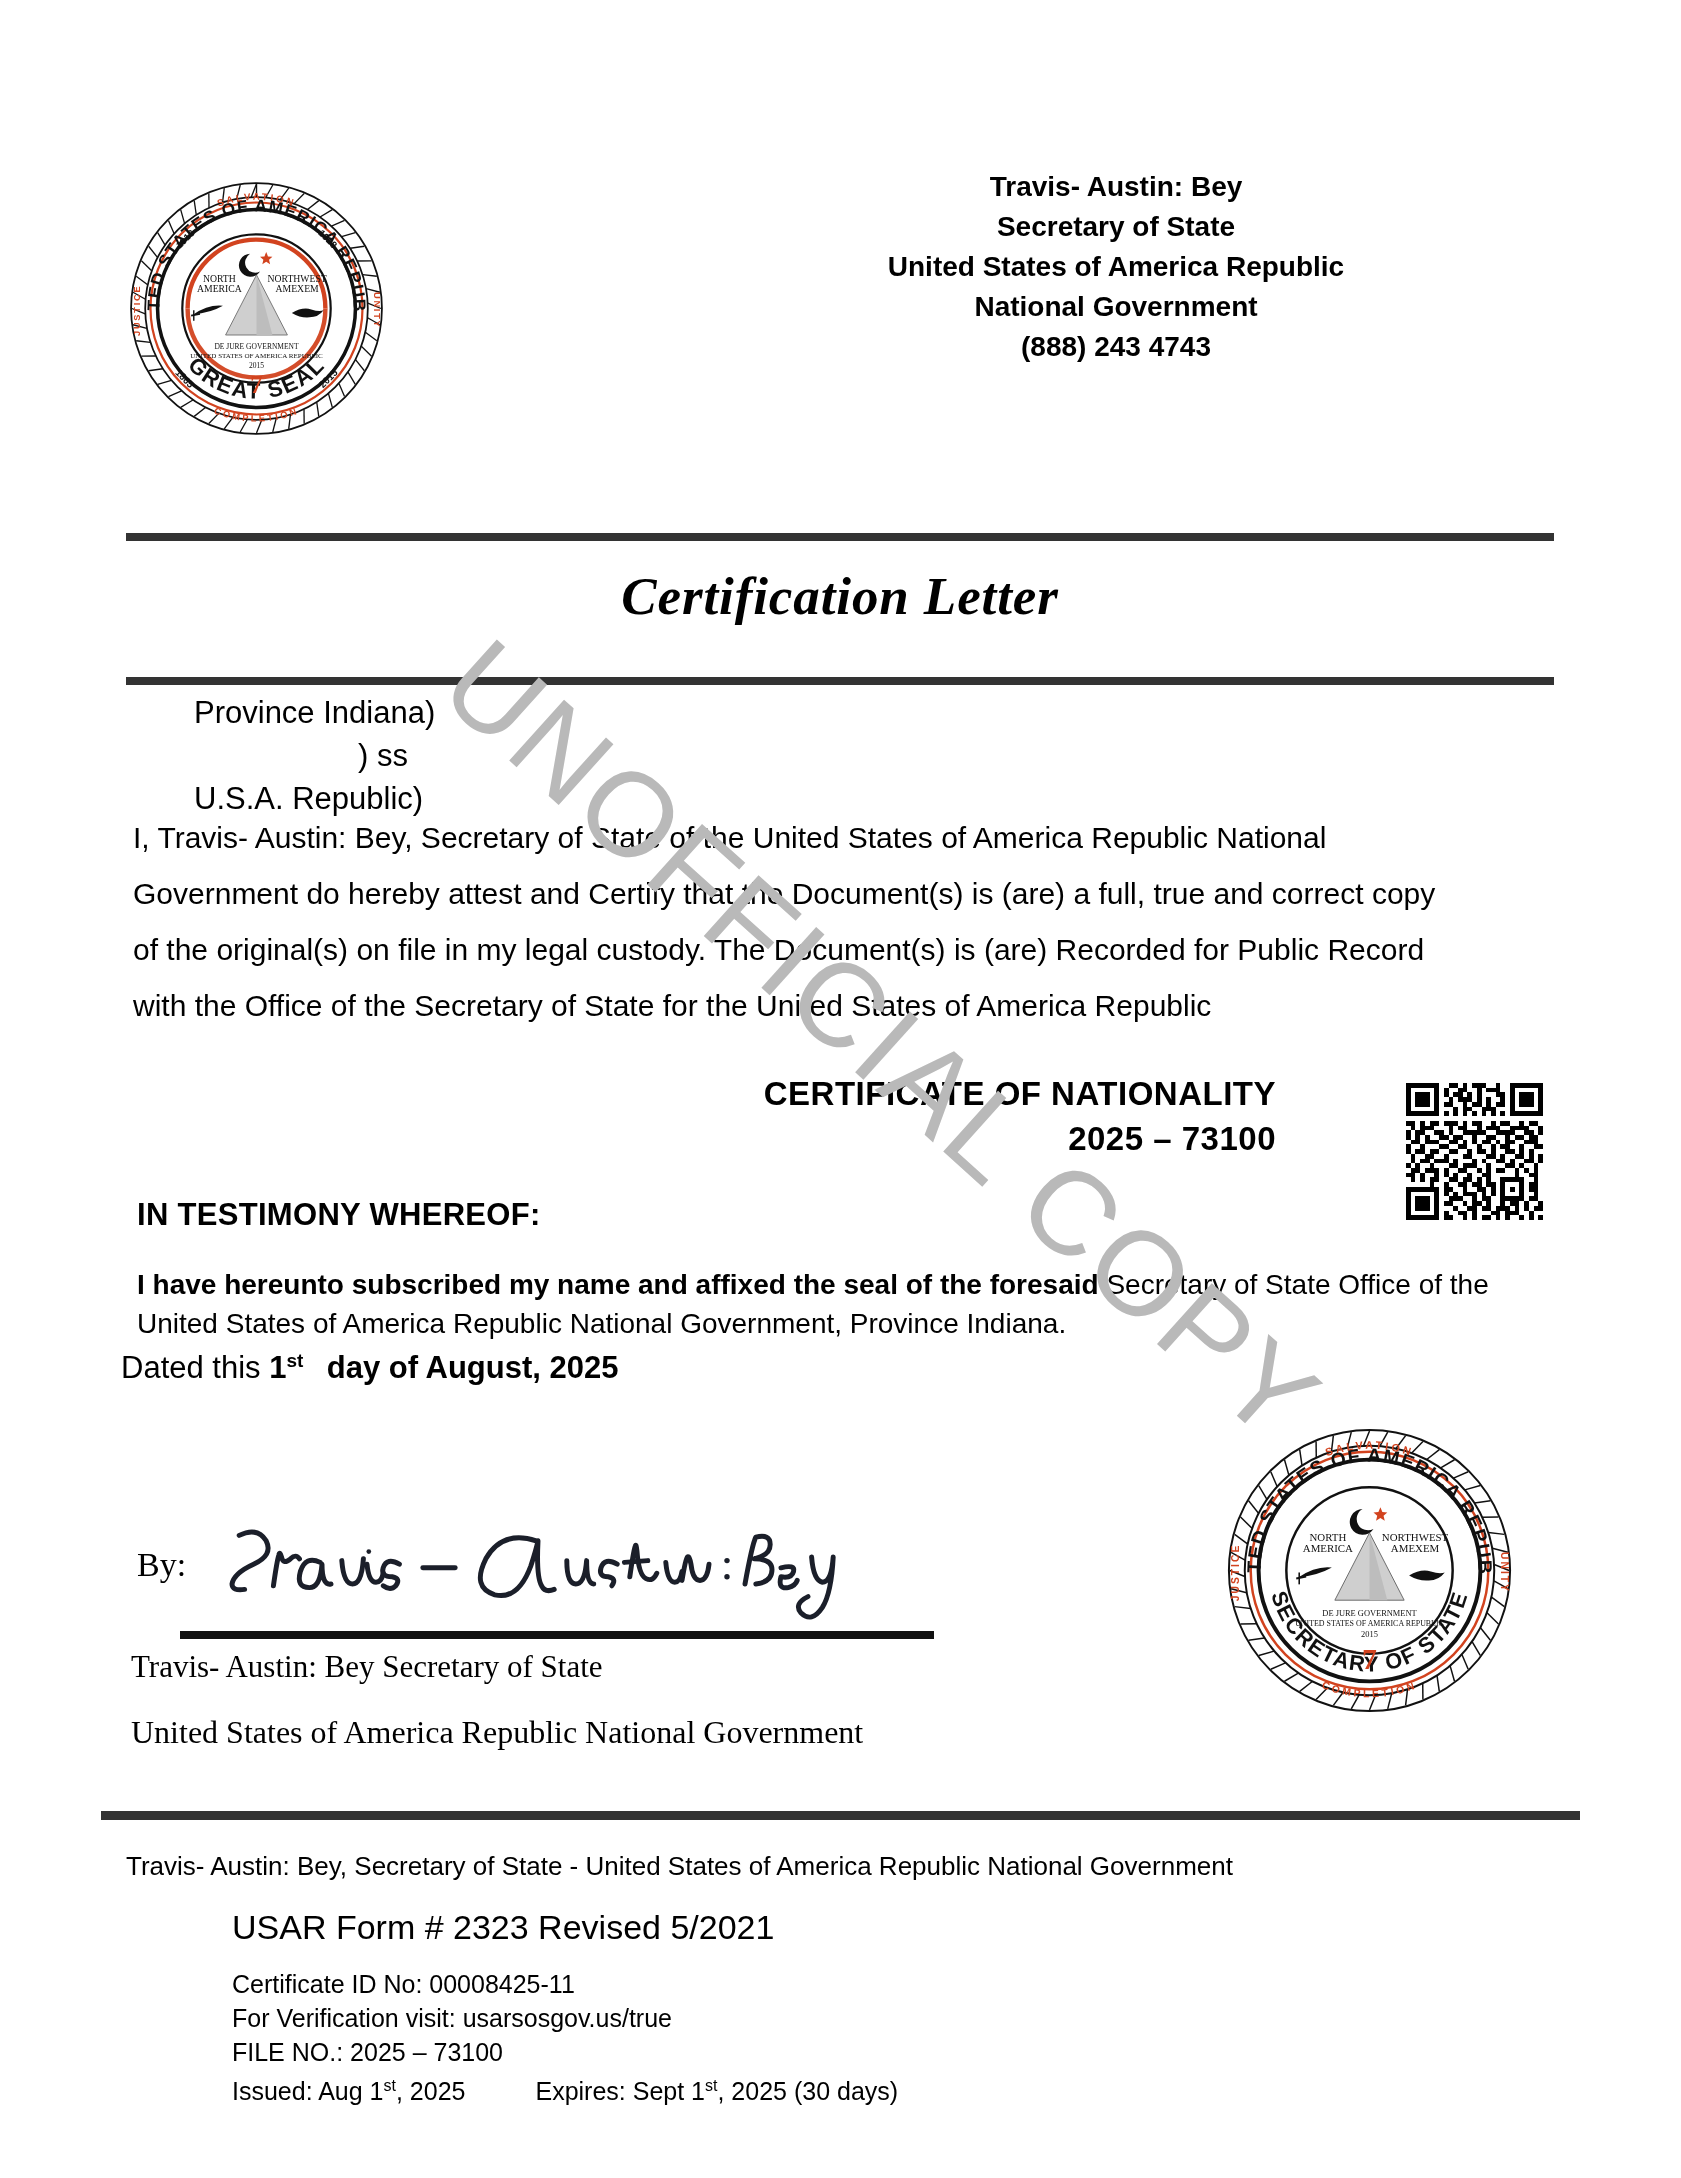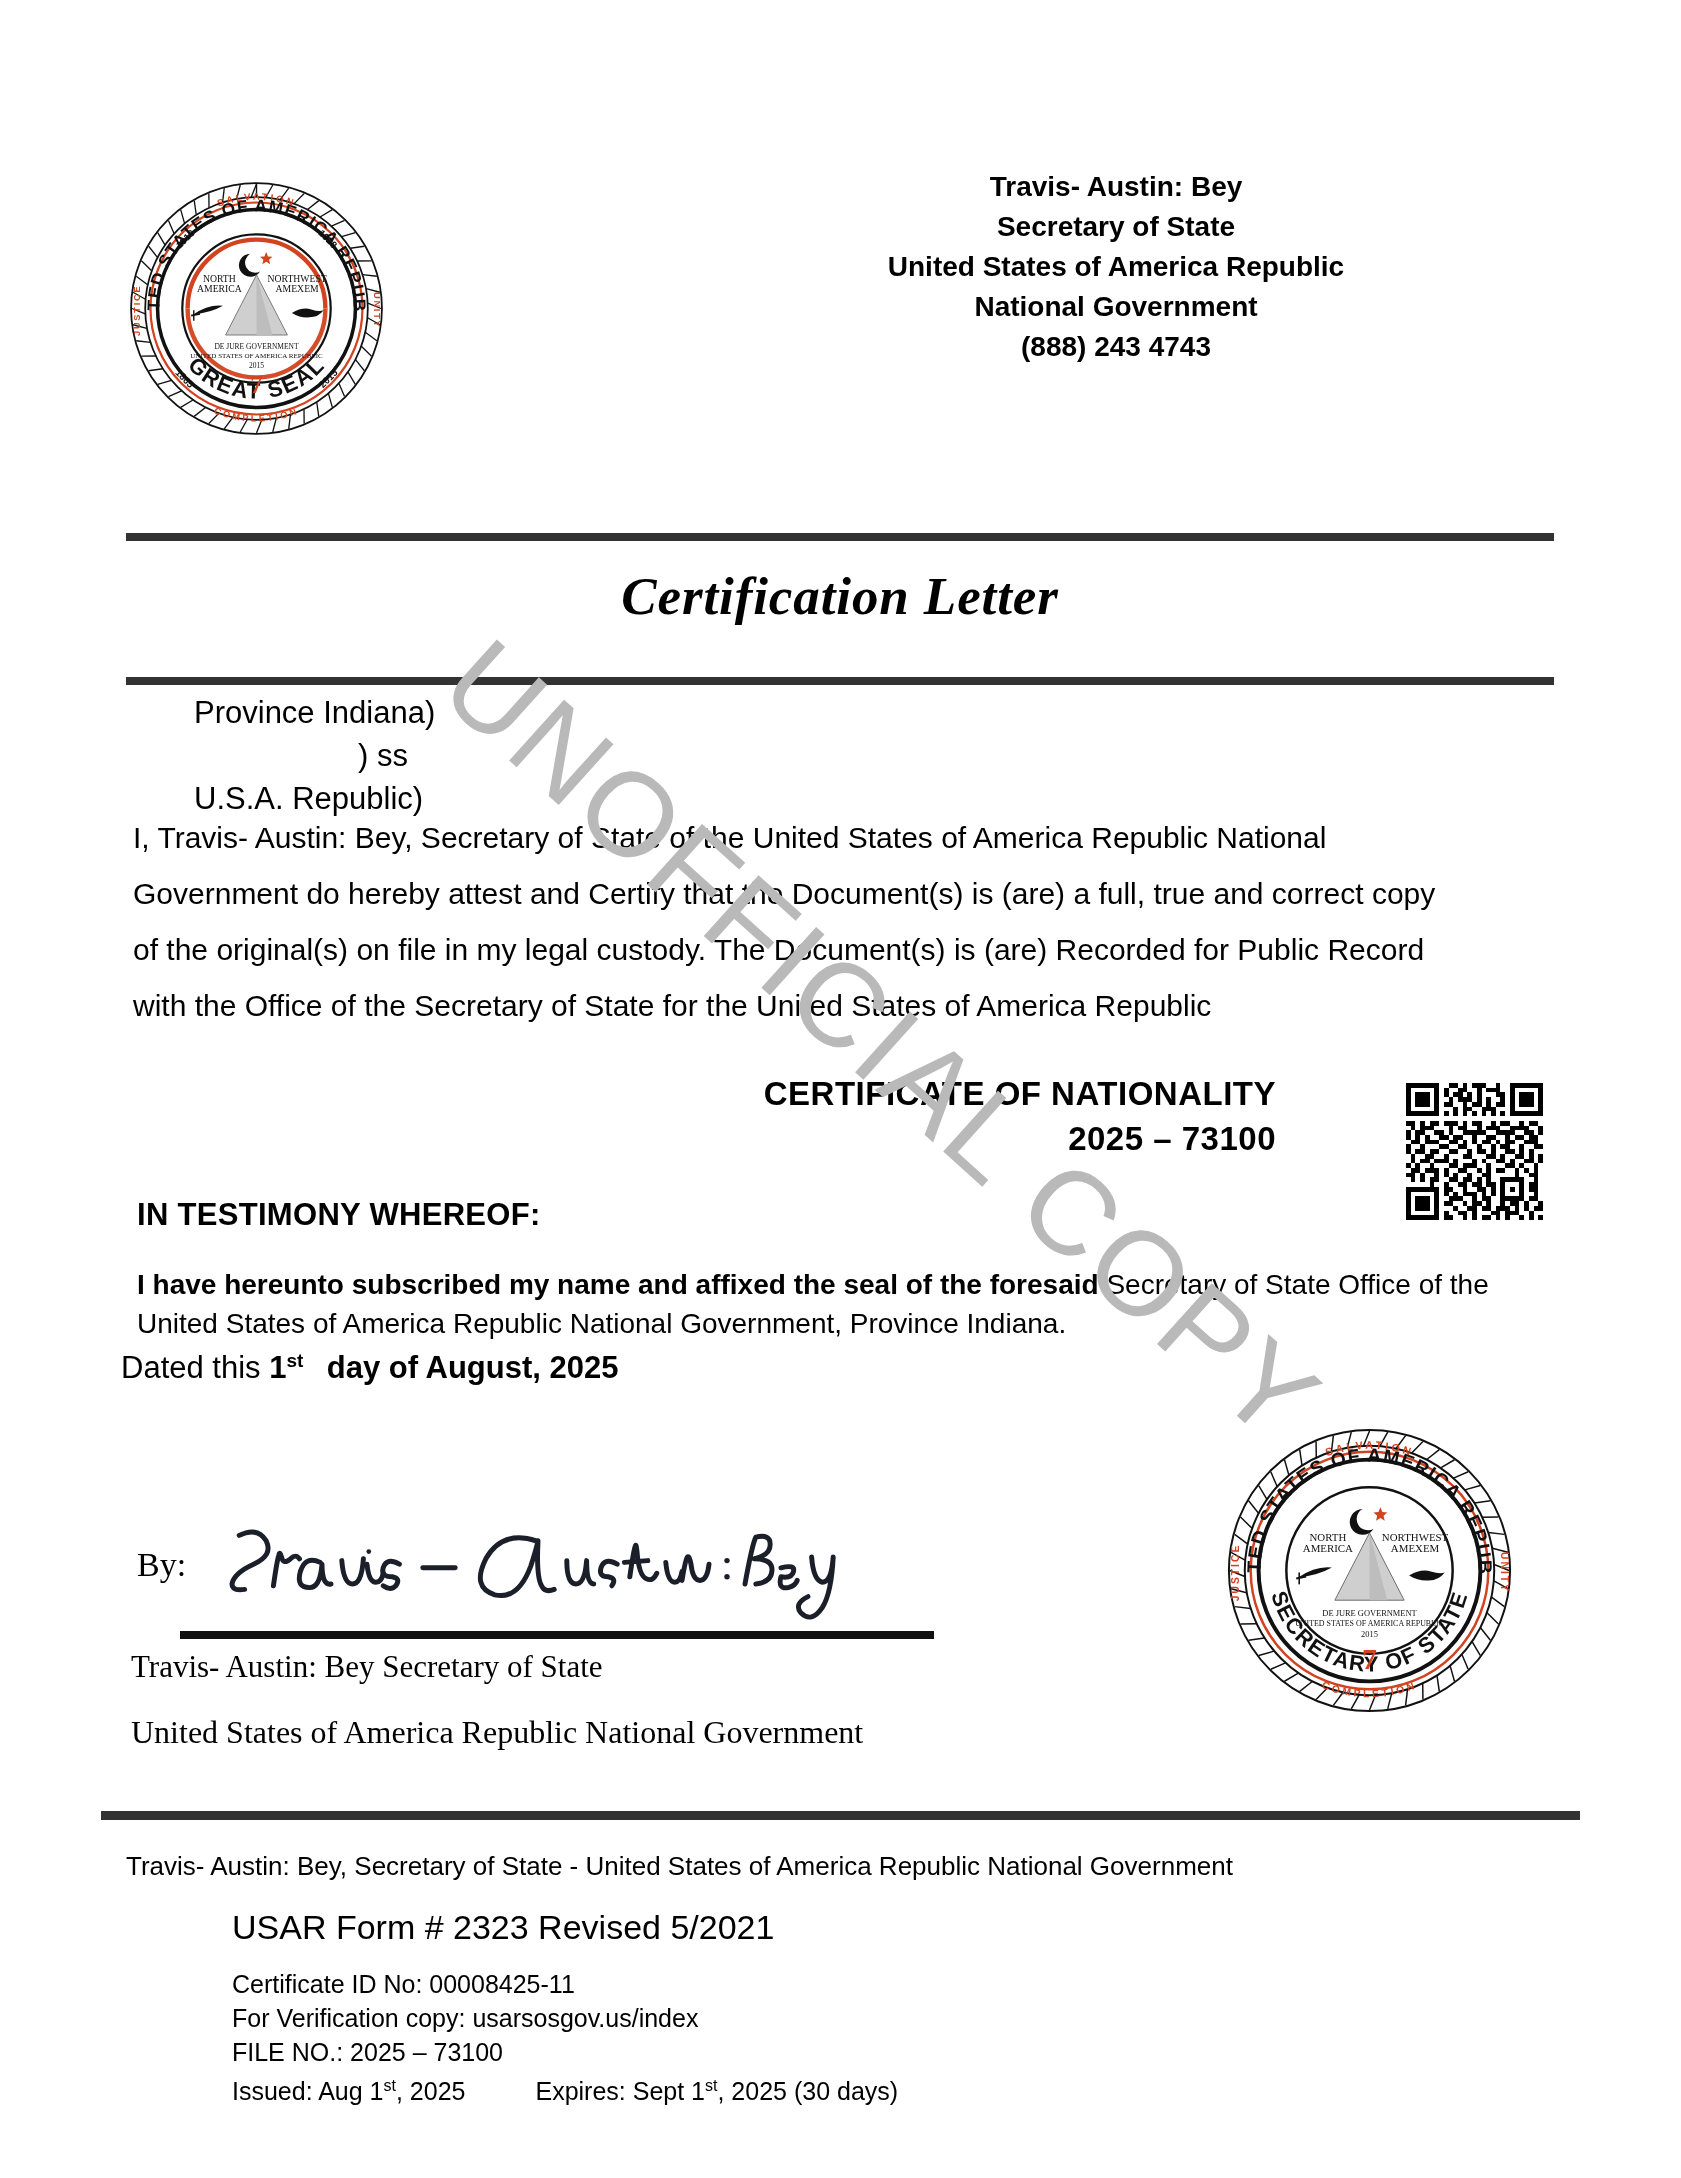--- a/index.html
+++ b/index.html
@@ -984,19 +984,19 @@
       <text x="150" y="250" font-family="Liberation Serif, serif" font-size="30" font-weight="bold" fill="#d2431f" text-anchor="middle">7</text>
     </svg>
   </div>
 
   <div class="rule" id="rule-footer"></div>
   <div id="footer-attribution">Travis- Austin: Bey, Secretary of State - United States of America Republic National Government</div>
   <div id="footer-form-line">USAR Form # 2323 Revised 5/2021</div>
 
   <div id="footer-fineprint">
     <div class="fp-line">Certificate ID No: 00008425-11</div>
-    <div class="fp-line">For Verification copy: usarsosgov.us/index</div>
+    <div class="fp-line">For Verification visit: usarsosgov.us/true</div>
     <div class="fp-line">FILE NO.: 2025 – 73100</div>
     <div class="fp-line"><span>Issued: Aug 1</span><sup>st</sup><span>, 2025</span><span class="expires-gap"></span><span>Expires: Sept 1</span><sup>st</sup><span>, 2025 (30 days)</span></div>
   </div>
 
 </div>
 
 
 </body></html>

